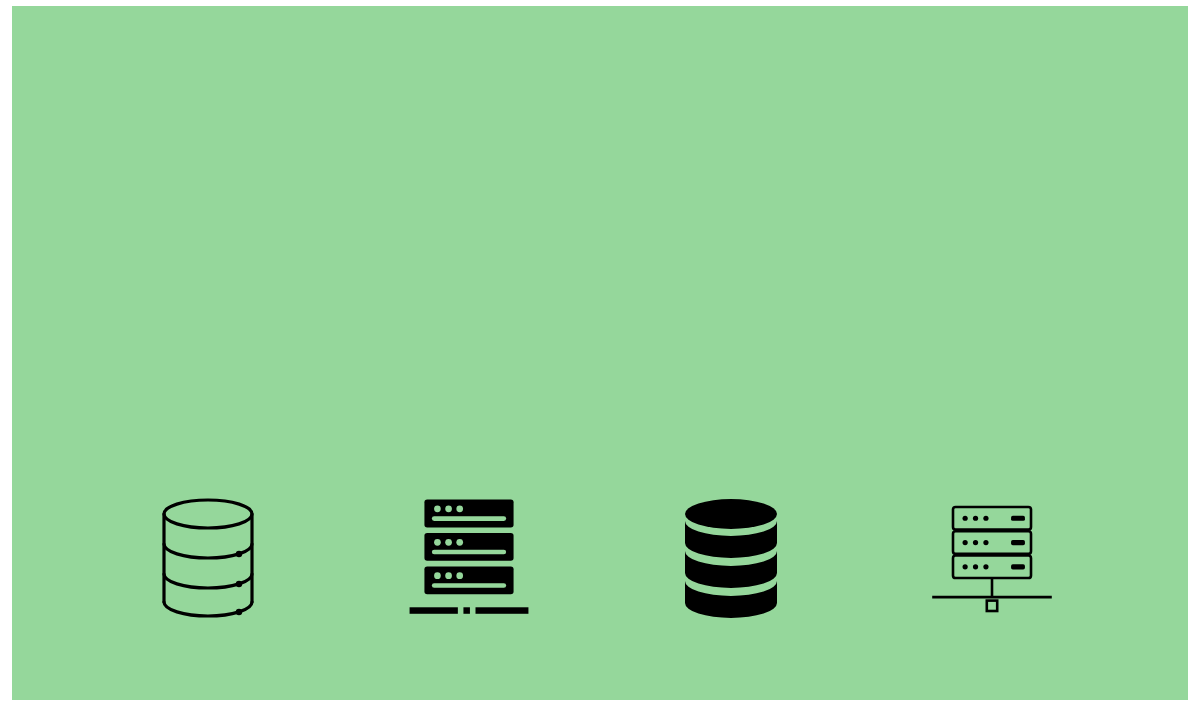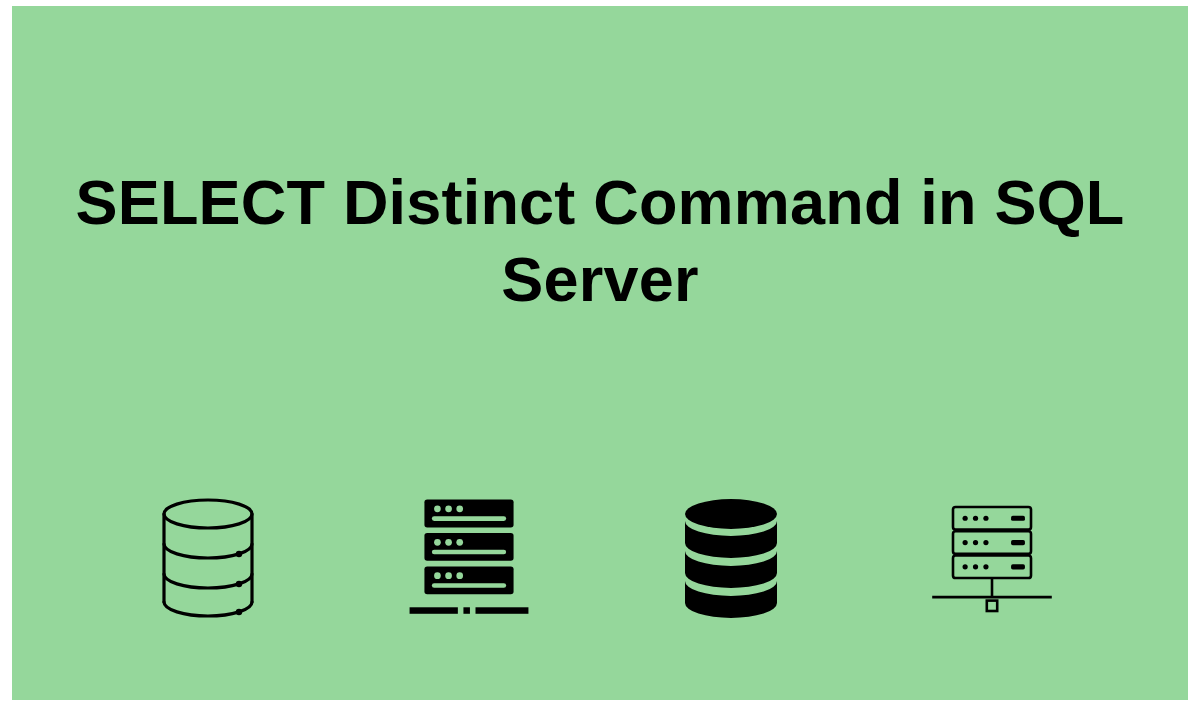--- a/index.html
+++ b/index.html
@@ -47,21 +47,20 @@
       align-items: center;
       justify-content: center;
     }
     .icon-slot svg { display: block; }
   </style>
 </head>
 <body>
 
 <div class="card">
 
-  <h1 class="title">SELECT Distinct Command in SQL Server</h1>
 
   <div class="icon-row">
 
     <div class="icon-slot">
       <svg width="104" height="122" viewBox="0 0 104 122">
         <g fill="none" stroke="#000" stroke-width="3.2" stroke-linecap="round">
           <ellipse cx="52" cy="16" rx="44" ry="14"></ellipse>
           <path d="M8 16 V104"></path>
           <path d="M96 16 V104"></path>
           <path d="M8 104 a44 14 0 0 0 88 0"></path>

